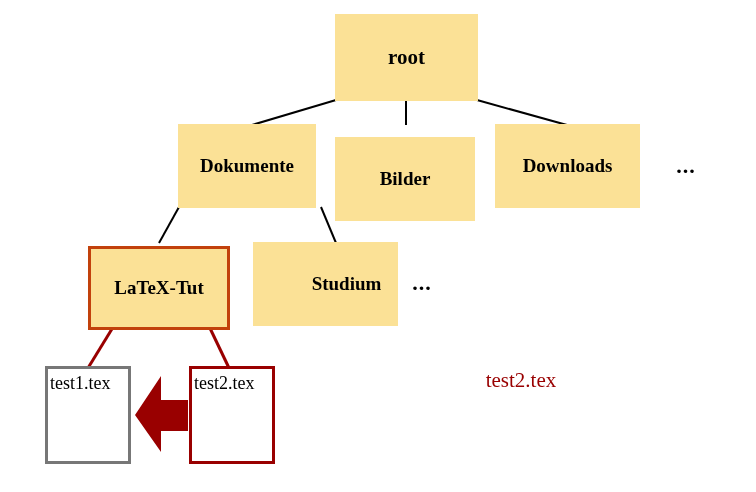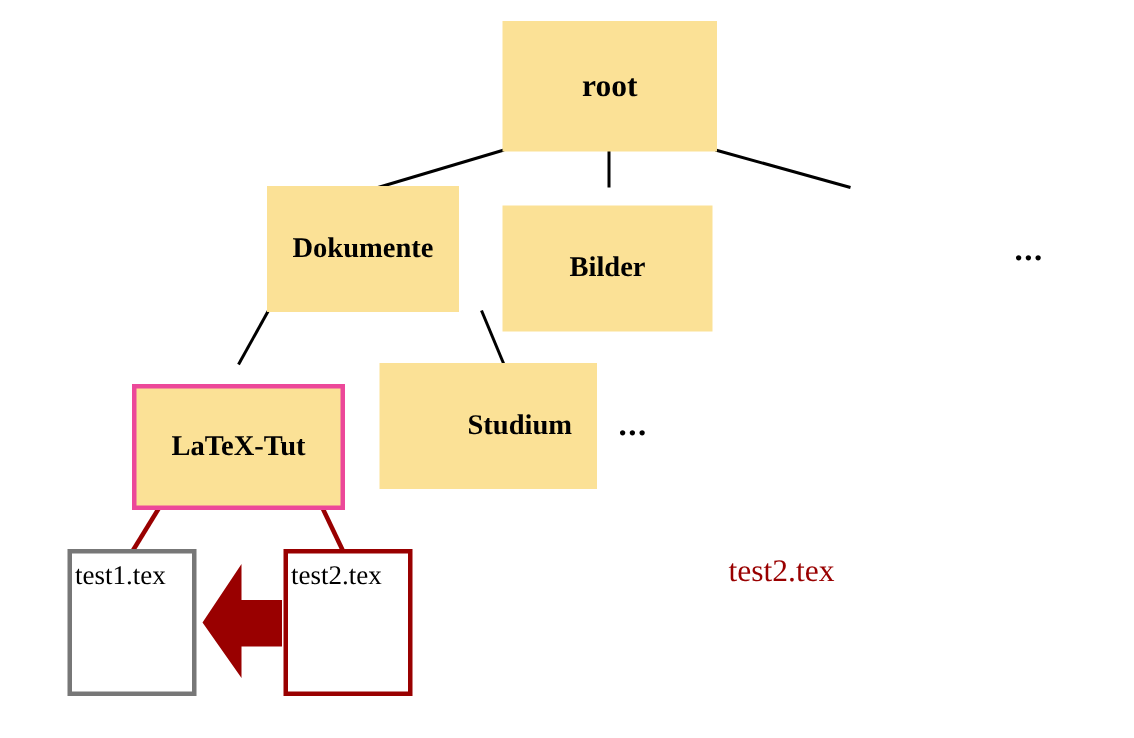--- a/index.html
+++ b/index.html
@@ -9,24 +9,24 @@
   }
   .edges{position:absolute;left:0;top:0;z-index:0;}
   .edge-black{stroke:#000000;stroke-width:2;fill:none;}
   .edge-red{stroke:#990000;stroke-width:3;fill:none;}
   .node{
     position:absolute;z-index:1;display:flex;align-items:center;justify-content:center;
     background:#FBE196;color:#000;font-weight:bold;font-size:19px;box-sizing:border-box;
     text-align:center;
   }
   #n-root{left:335px;top:14px;width:143px;height:87px;font-size:21px;}
-  #n-dokumente{left:178px;top:124px;width:128px;height:84px;}
+  #n-dokumente{left:178px;top:124px;width:138px;height:84px;}
   #n-bilder{left:335px;top:124px;width:140px;height:84px;margin-top:13px;}
   #n-downloads{left:495px;top:124px;width:145px;height:84px;}
-  #n-latex-tut{left:88px;top:256px;width:142px;height:84px;border:3px solid #ec4899;}
+  #n-latex-tut{left:88px;top:246px;width:142px;height:84px;border:3px solid #c2410c;}
   #n-studium{left:253px;top:242px;width:145px;height:84px;padding-left:42px;}
   .dots{
     position:absolute;z-index:1;width:48px;height:36px;line-height:36px;text-align:center;
     font-weight:bold;font-size:22px;color:#000;letter-spacing:1px;
   }
   #dots-l2{left:662px;top:148px;}
   #dots-l3{left:398px;top:265px;}
   .file{
     position:absolute;z-index:1;width:86px;height:98px;background:#FFFFFF;
     box-sizing:border-box;font-size:18px;font-weight:normal;color:#000;
@@ -61,20 +61,23 @@
   </div>
 
   <div class="node" id="n-dokumente">
     <span>Dokumente</span>
   </div>
 
   <div class="node" id="n-bilder">
     <span>Bilder</span>
   </div>
 
+  <div class="node" id="n-downloads">
+    <span>Downloads</span>
+  </div>
 
   <div class="dots" id="dots-l2">...</div>
 
   <div class="node" id="n-latex-tut">
     <span>LaTeX-Tut</span>
   </div>
 
   <div class="node" id="n-studium">
     <span>Studium</span>
   </div>

